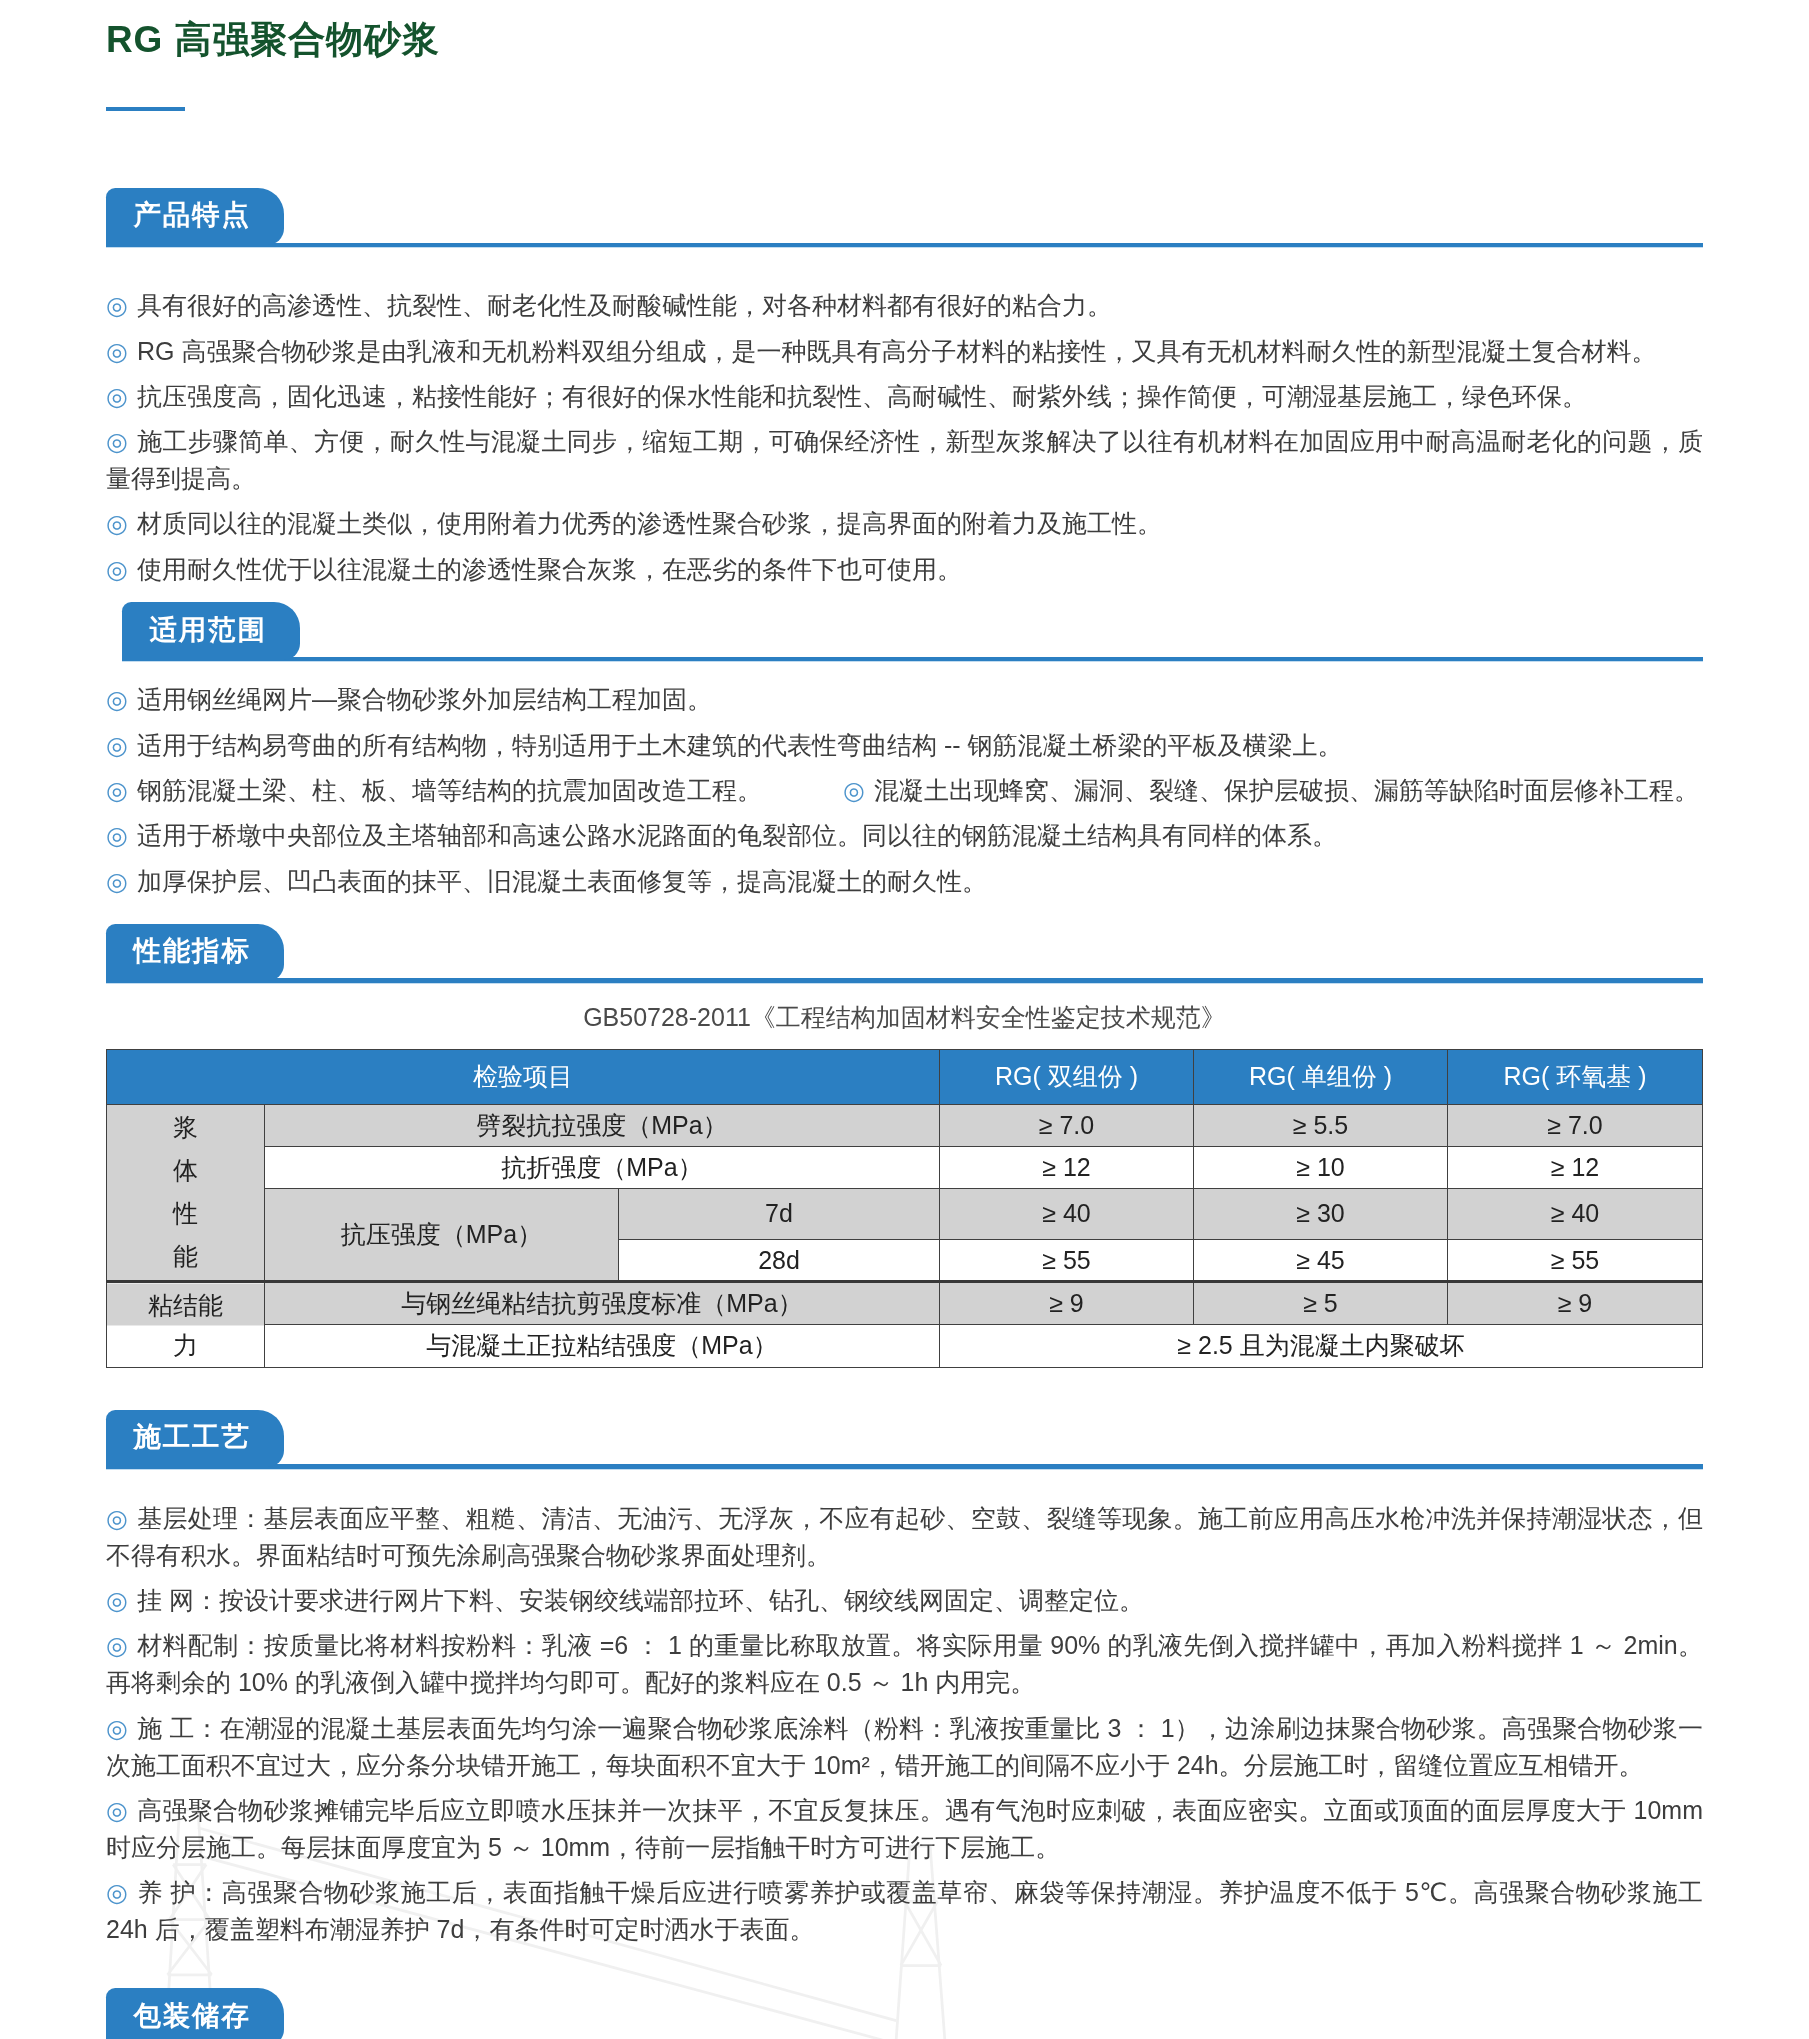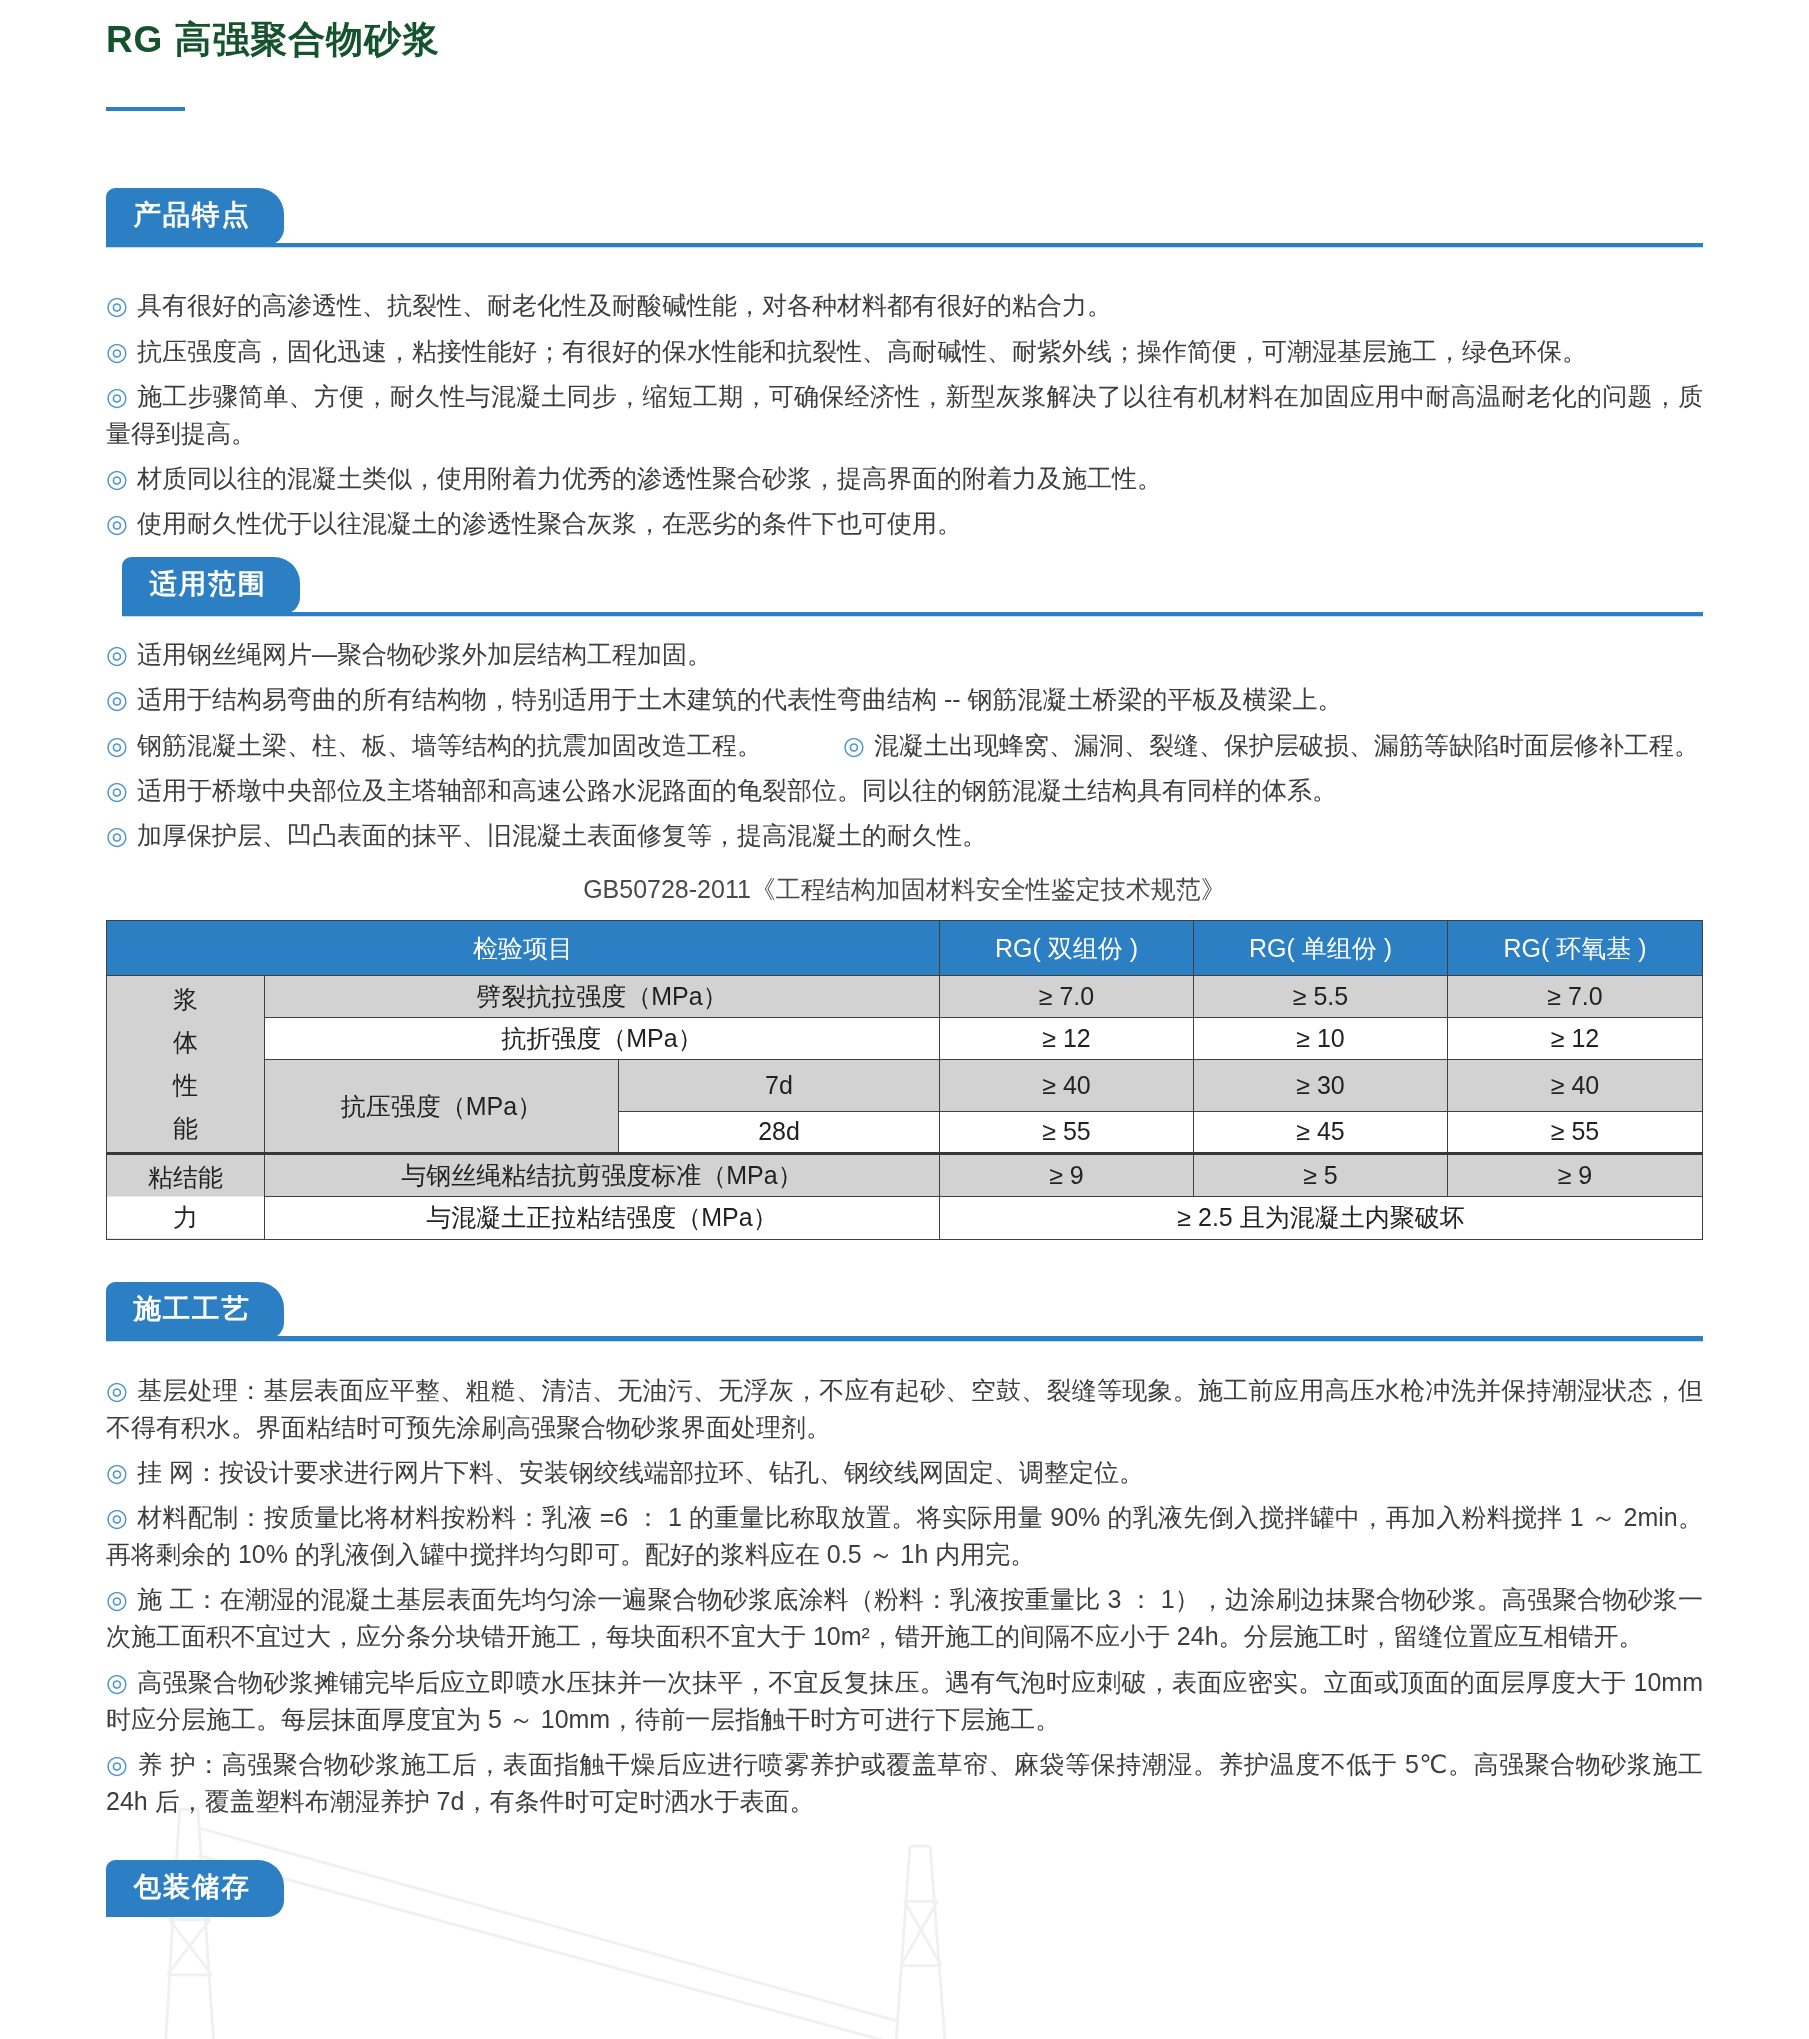--- a/index.html
+++ b/index.html
@@ -96,38 +96,43 @@
 
   <div class="doc-title">RG 高强聚合物砂浆</div>
   <div class="title-underline"></div>
 
   <div class="sec-head m-features">
     <div class="sec-tab">产品特点</div>
     <div class="sec-rule"></div>
   </div>
   <div class="bullets b-features">
     <p><span class="bul">◎</span><span>具有很好的高渗透性、抗裂性、耐老化性及耐酸碱性能，对各种材料都有很好的粘合力。</span></p>
+    <p><span class="bul">◎</span><span>RG 高强聚合物砂浆是由乳液和无机粉料双组分组成，是一种既具有高分子材料的粘接性，又具有无机材料耐久性的新型混凝土复合材料。</span></p>
     <p><span class="bul">◎</span><span>抗压强度高，固化迅速，粘接性能好；有很好的保水性能和抗裂性、高耐碱性、耐紫外线；操作简便，可潮湿基层施工，绿色环保。</span></p>
     <p><span class="bul">◎</span><span>施工步骤简单、方便，耐久性与混凝土同步，缩短工期，可确保经济性，新型灰浆解决了以往有机材料在加固应用中耐高温耐老化的问题，质量得到提高。</span></p>
     <p><span class="bul">◎</span><span>材质同以往的混凝土类似，使用附着力优秀的渗透性聚合砂浆，提高界面的附着力及施工性。</span></p>
     <p><span class="bul">◎</span><span>使用耐久性优于以往混凝土的渗透性聚合灰浆，在恶劣的条件下也可使用。</span></p>
   </div>
 
   <div class="sec-head m-scope">
     <div class="sec-tab">适用范围</div>
     <div class="sec-rule"></div>
   </div>
   <div class="bullets b-scope">
     <p><span class="bul">◎</span><span>适用钢丝绳网片—聚合物砂浆外加层结构工程加固。</span></p>
     <p><span class="bul">◎</span><span>适用于结构易弯曲的所有结构物，特别适用于土木建筑的代表性弯曲结构 -- 钢筋混凝土桥梁的平板及横梁上。</span></p>
     <p><span class="bul">◎</span><span>钢筋混凝土梁、柱、板、墙等结构的抗震加固改造工程。</span><span class="bul second">◎</span><span>混凝土出现蜂窝、漏洞、裂缝、保护层破损、漏筋等缺陷时面层修补工程。</span></p>
     <p><span class="bul">◎</span><span>适用于桥墩中央部位及主塔轴部和高速公路水泥路面的龟裂部位。同以往的钢筋混凝土结构具有同样的体系。</span></p>
     <p><span class="bul">◎</span><span>加厚保护层、凹凸表面的抹平、旧混凝土表面修复等，提高混凝土的耐久性。</span></p>
   </div>
 
+  <div class="sec-head m-perf">
+    <div class="sec-tab">性能指标</div>
+    <div class="sec-rule"></div>
+  </div>
   <div class="tbl-caption">GB50728-2011《工程结构加固材料安全性鉴定技术规范》</div>
 
   <table class="spec">
     <colgroup>
       <col style="width:158px">
         <col style="width:354px">
         <col style="width:321px">
       <col style="width:254px">
         <col style="width:254px">
         <col style="width:255px">

